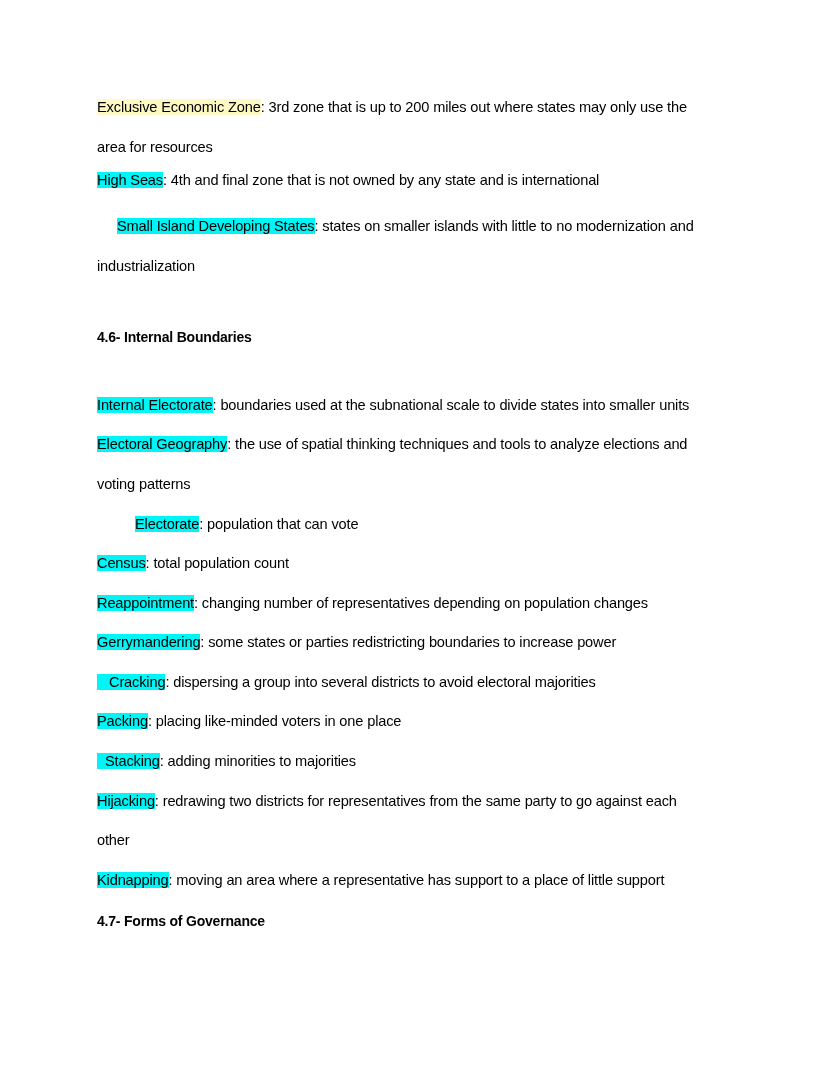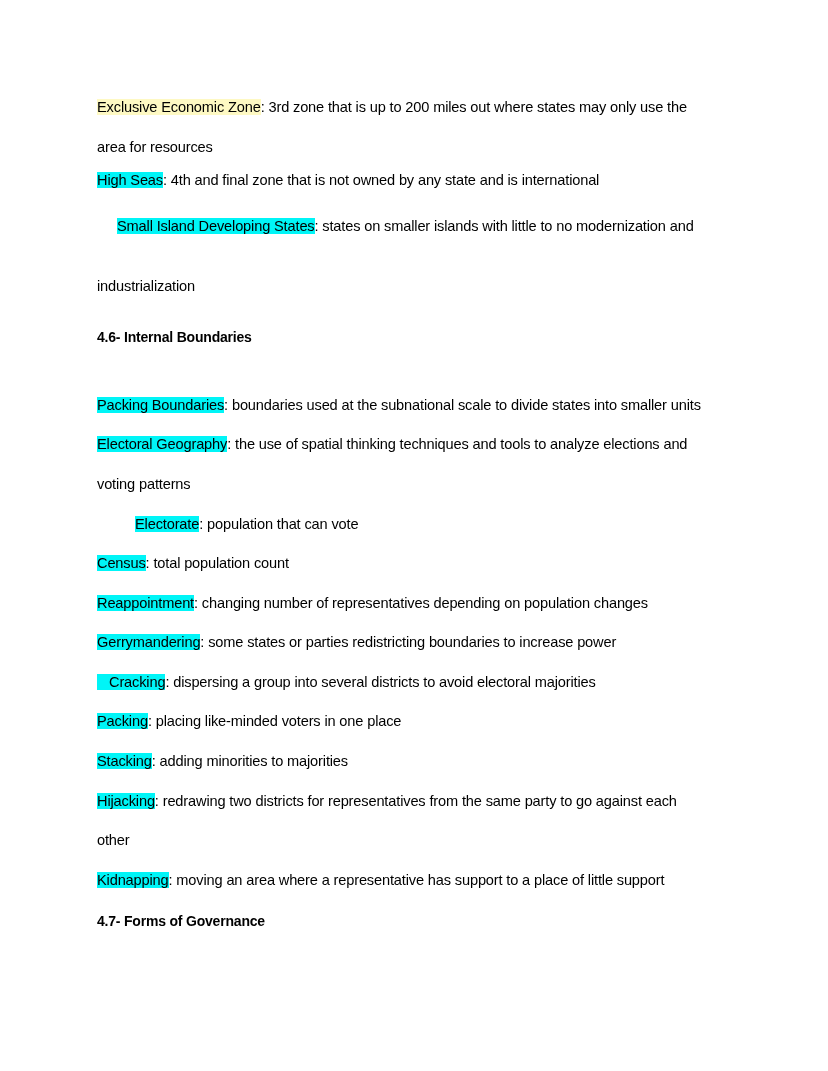--- a/index.html
+++ b/index.html
@@ -52,26 +52,26 @@
   </div>
   <div class="line" style="top:137px;">area for resources</div>
 
   <div class="line" style="top:170px;">
     <span class="term" style="background: rgb(0, 245, 247);">High Seas</span><span>: 4th and final zone that is not owned by any state and is international</span>
   </div>
 
   <div class="line" style="top:216px;padding-left:20px;">
     <span class="term" style="background: rgb(0, 245, 247);">Small Island Developing States</span><span>: states on smaller islands with little to no modernization and</span>
   </div>
-  <div class="line" style="top:256px;margin-top:20px;">industrialization</div>
+  <div class="line" style="top:256px;">industrialization</div>
 
   <div class="heading" style="top:326px;">4.6- Internal Boundaries</div>
 
   <div class="line" style="top:395px;">
-    <span class="term" style="background: rgb(0, 245, 247);">Packing Boundaries</span><span>: boundaries used at the subnational scale to divide states into smaller units</span>
+    <span class="term" style="background: rgb(0, 245, 247);">Internal Electorate</span><span>: boundaries used at the subnational scale to divide states into smaller units</span>
   </div>
 
   <div class="line" style="top:434px;">
     <span class="term" style="background: rgb(0, 245, 247);">Electoral Geography</span><span>: the use of spatial thinking techniques and tools to analyze elections and</span>
   </div>
   <div class="line" style="top:474px;">voting patterns</div>
 
   <div class="line" style="top:514px;padding-left:38px;">
     <span class="term" style="background: rgb(0, 245, 247);">Electorate</span><span>: population that can vote</span>
   </div>
@@ -90,21 +90,21 @@
 
   <div class="line" style="top:672px;">
     <span class="term" style="background: rgb(0, 245, 247); padding-left: 12px;">Cracking</span><span>: dispersing a group into several districts to avoid electoral majorities</span>
   </div>
 
   <div class="line" style="top:711px;">
     <span class="term" style="background: rgb(0, 245, 247);">Packing</span><span>: placing like-minded voters in one place</span>
   </div>
 
   <div class="line" style="top:751px;">
-    <span class="term" style="background: rgb(0, 245, 247);">Stacking</span><span>: adding minorities to majorities</span>
+    <span class="term" style="background: rgb(0, 245, 247); padding-left: 8px;">Stacking</span><span>: adding minorities to majorities</span>
   </div>
 
   <div class="line" style="top:791px;">
     <span class="term" style="background: rgb(0, 245, 247);">Hijacking</span><span>: redrawing two districts for representatives from the same party to go against each</span>
   </div>
   <div class="line" style="top:830px;">other</div>
 
   <div class="line" style="top:870px;">
     <span class="term" style="background: rgb(0, 245, 247);">Kidnapping</span><span>: moving an area where a representative has support to a place of little support</span>
   </div>

